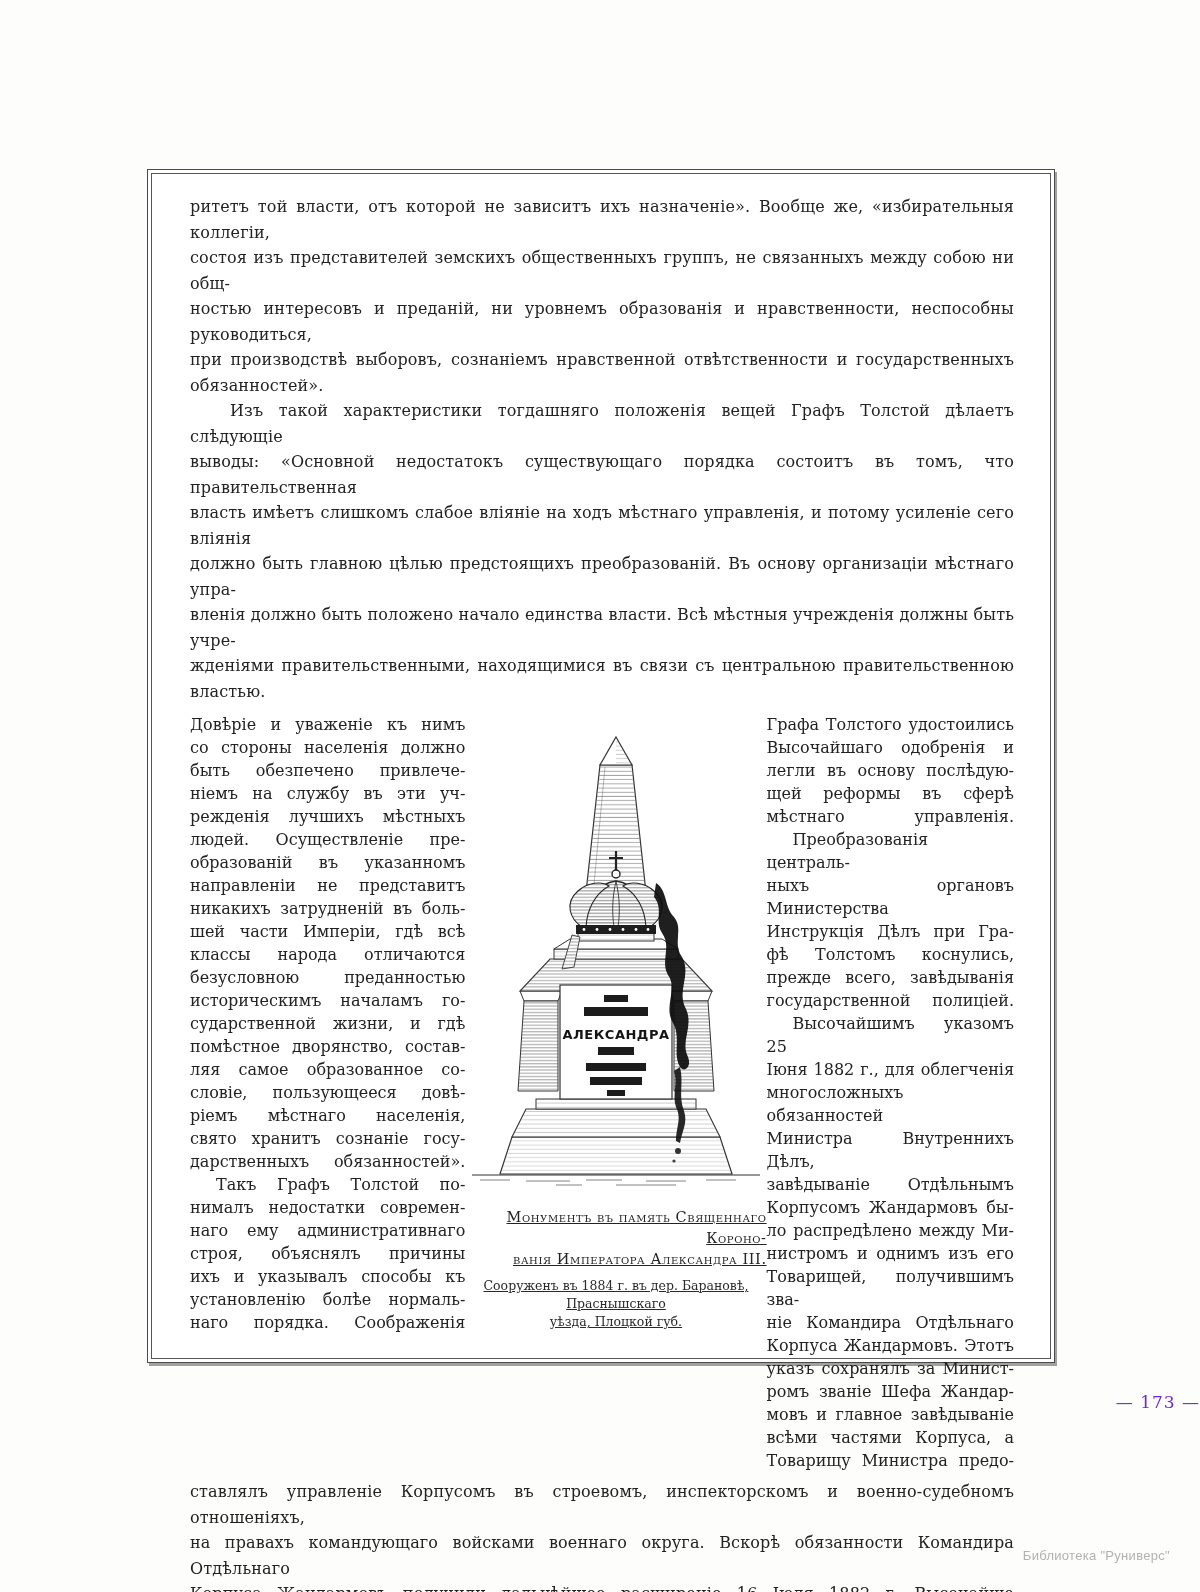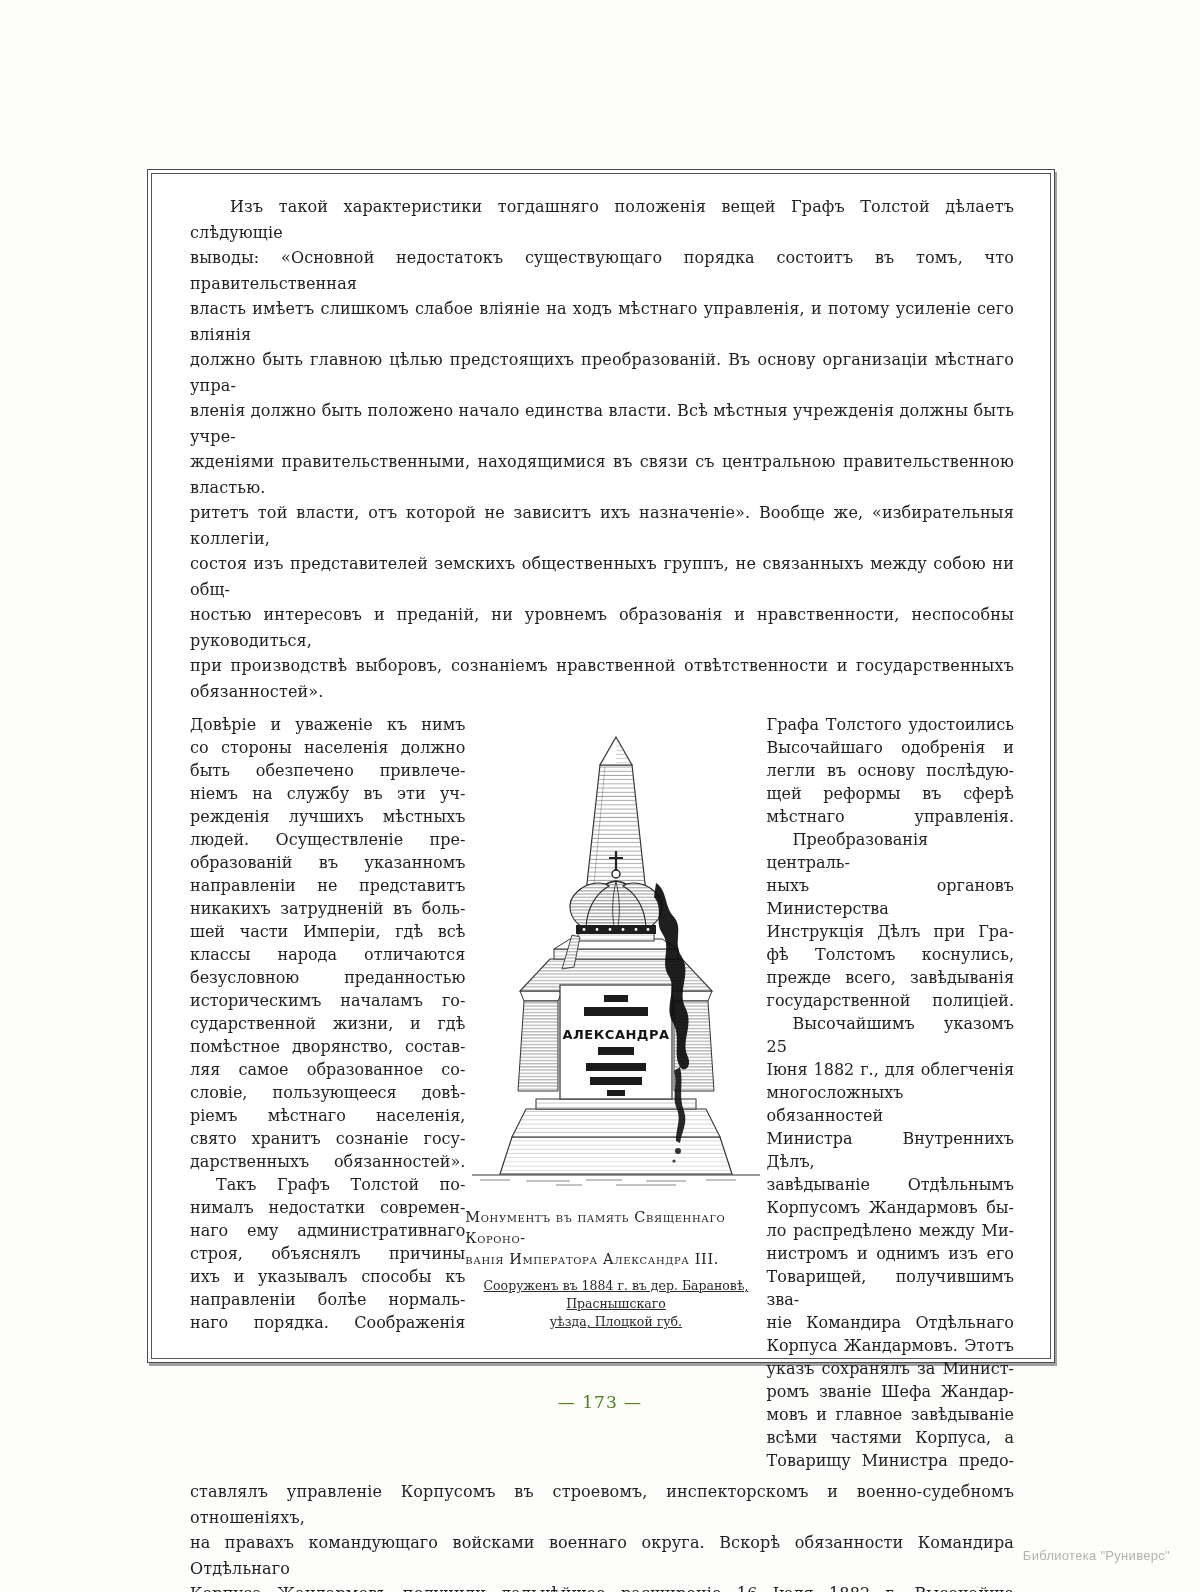--- a/index.html
+++ b/index.html
@@ -45,62 +45,62 @@
     text-align:justify; text-align-last:justify;
     white-space:pre-line;
   }
   .col-text.indent { text-indent:26px; }
   .figure-wrap { padding-top:10px; }
   .caption-title {
     margin-top:10px;
     font-variant:small-caps;
     font-size:14.5px; line-height:21px;
     letter-spacing:.6px;
-    text-align:left; white-space:pre-line;
+    text-align:right; white-space:pre-line;text-decoration:underline;
   }
   .caption-sub {
     margin-top:7px;
     font-size:12.5px; line-height:18px;
     text-align:center; white-space:pre-line;
     color:#2a2a2a;
     text-decoration:underline;
   }
   .bottom-text { margin-top:7px; }
   .page-number {
     position:absolute; left:0; top:1392px; width:1200px;
-    text-align:center; font-size:17px; letter-spacing:1px;
-    color:#4d7c0f;
+    text-align:right; font-size:17px; letter-spacing:1px;
+    color:#6d28d9;
   }
   .watermark {
     position:absolute; right:30px; top:1548px;
     font-family:"Liberation Sans", sans-serif;
     font-size:13px; color:#b4b2ac; letter-spacing:.3px;
   }
   svg text { font-family:"DejaVu Sans", sans-serif; }
 </style>
 </head>
 <body>
 
 <div class="page-frame">
   <div class="page-frame-inner"></div>
 </div>
 
 <div class="page-content">
+
+  <div class="body-text">ритетъ той власти, отъ которой не зависитъ ихъ назначеніе». Вообще же, «избирательныя коллегіи,
+состоя изъ представителей земскихъ общественныхъ группъ, не связанныхъ между собою ни общ-
+ностью интересовъ и преданій, ни уровнемъ образованія и нравственности, неспособны руководиться,
+при производствѣ выборовъ, сознаніемъ нравственной отвѣтственности и государственныхъ обязанностей».</div>
 
   <div class="body-text indent">Изъ такой характеристики тогдашняго положенія вещей Графъ Толстой дѣлаетъ слѣдующіе
 выводы: «Основной недостатокъ существующаго порядка состоитъ въ томъ, что правительственная
 власть имѣетъ слишкомъ слабое вліяніе на ходъ мѣстнаго управленія, и потому усиленіе сего вліянія
 должно быть главною цѣлью предстоящихъ преобразованій. Въ основу организаціи мѣстнаго упра-
 вленія должно быть положено начало единства власти. Всѣ мѣстныя учрежденія должны быть учре-
 жденіями правительственными, находящимися въ связи съ центральною правительственною властью.</div>
-
-  <div class="body-text">ритетъ той власти, отъ которой не зависитъ ихъ назначеніе». Вообще же, «избирательныя коллегіи,
-состоя изъ представителей земскихъ общественныхъ группъ, не связанныхъ между собою ни общ-
-ностью интересовъ и преданій, ни уровнемъ образованія и нравственности, неспособны руководиться,
-при производствѣ выборовъ, сознаніемъ нравственной отвѣтственности и государственныхъ обязанностей».</div>
 
   <div class="columns">
 
     <div class="col-left">
       <div class="col-text">Довѣріе и уваженіе къ нимъ
 со стороны населенія должно
 быть обезпечено привлече-
 ніемъ на службу въ эти уч-
 режденія лучшихъ мѣстныхъ
 людей. Осуществленіе пре-
@@ -116,21 +116,21 @@
 ляя самое образованное со-
 словіе, пользующееся довѣ-
 ріемъ мѣстнаго населенія,
 свято хранитъ сознаніе госу-
 дарственныхъ обязанностей».</div>
       <div class="col-text indent">Такъ Графъ Толстой по-
 нималъ недостатки современ-
 наго ему административнаго
 строя, объяснялъ причины
 ихъ и указывалъ способы къ
-направленіи болѣе нормаль-
+установленію болѣе нормаль-
 наго порядка. Соображенія</div>
     </div>
 
     <div class="col-center">
       <div class="figure-wrap">
         <svg viewBox="0 0 300 470" width="300" height="470" aria-hidden="true">
           <defs>
             <pattern id="h4" width="6" height="4.2" patternUnits="userSpaceOnUse">
               <path d="M0 2 H6" stroke="#6f6f6f" stroke-width="0.8"></path>
             </pattern>

